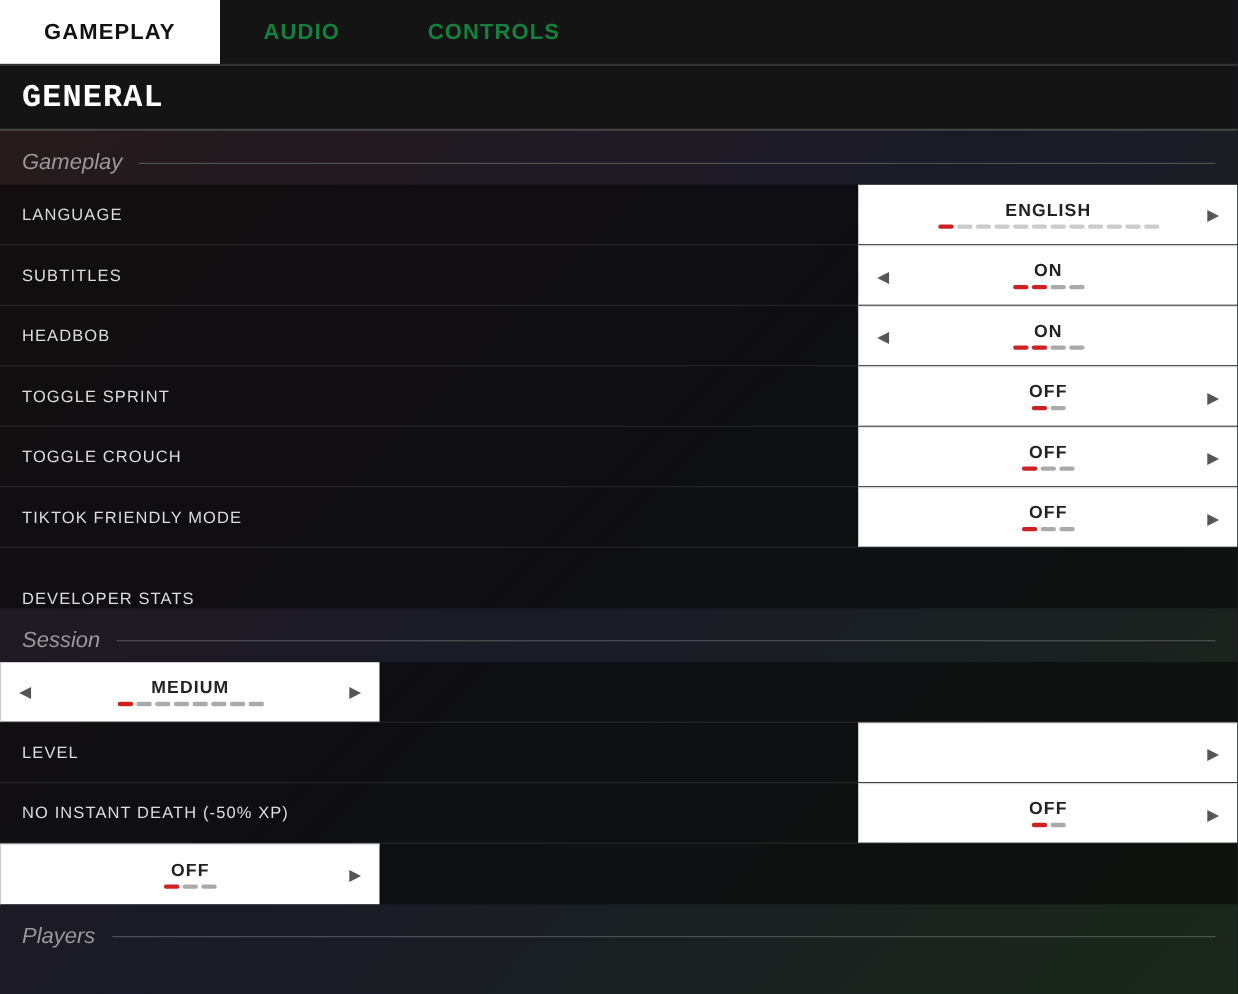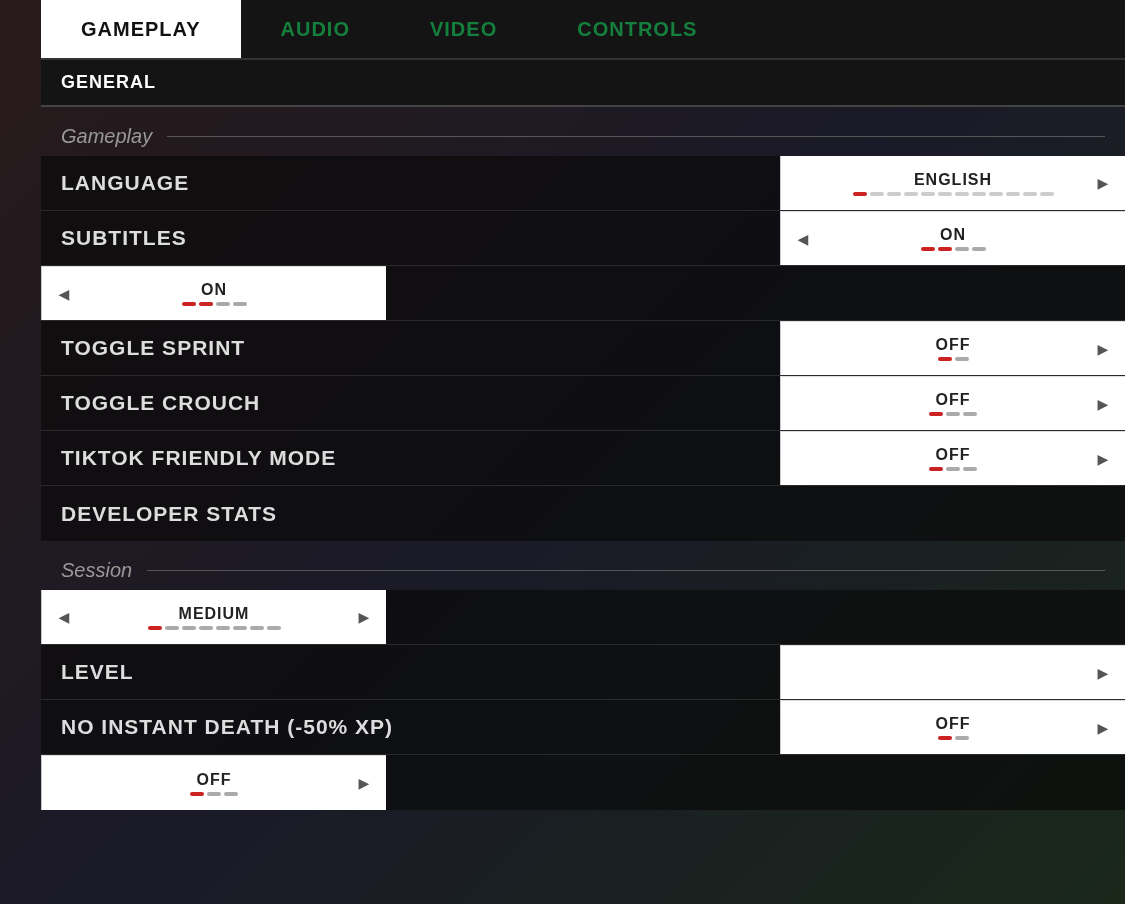--- a/index.html
+++ b/index.html
@@ -17,21 +17,20 @@
     .bg-overlay {
       position: absolute;
       inset: 0;
       background: linear-gradient(135deg, #2a1a1a 0%, #1a1a2a 50%, #1a2a1a 100%);
       opacity: 0.85;
     }
 
     .content {
       position: relative;
       z-index: 1;
-      margin-left: 41px;
     }
 
     
     .top-nav {
       display: flex;
       align-items: center;
       height: 60px;
       background: rgba(20,20,20,0.92);
       border-bottom: 2px solid #333;
     }
@@ -53,25 +52,26 @@
     .tab.active {
       background: white;
       color: #111;
       border: none;
     }
 
     
     .section-subtitle {
       background: rgba(20,20,20,0.92);
       padding: 12px 20px;
-      font-size: 18px;
+      font-size: 29px;
       font-weight: bold;
       color: white;
       letter-spacing: 1px;
       border-bottom: 2px solid #444;
+      font-family: Liberation Mono, monospace;
     }
 
     
     .main-content {
       padding: 0;
       background: transparent;
     }
 
     
     .section-header {
@@ -103,27 +103,28 @@
     .setting-row {
       display: flex;
       align-items: center;
       height: 55px;
       border-bottom: 1px solid #2a2a2a;
       cursor: pointer;
     }
 
     .setting-row:last-child {
       border-bottom: none;
+      align-items: flex-end;
     }
 
     .setting-label {
       flex: 1;
       padding: 0 20px;
-      font-size: 21px;
-      font-weight: bold;
+      font-size: 15px;
+      font-weight: normal;
       color: #ddd;
       letter-spacing: 1px;
       text-transform: uppercase;
     }
 
     .setting-control {
       width: 345px;
       height: 100%;
       background: white;
       display: flex;
@@ -182,21 +183,20 @@
   </style>
 </head>
 <body>
 
 <div class="bg-overlay"></div>
 <div class="content">
 
   <nav class="top-nav">
   <div class="tab active">GAMEPLAY</div>
       <div class="tab">AUDIO</div>
-      <div class="tab">VIDEO</div>
       <div class="tab">CONTROLS</div>
     </nav>
 
   <div class="section-subtitle">GENERAL</div>
 
   <div class="main-content">
   <div class="section-header">
         <span class="section-header-text">Gameplay</span>
         <div class="section-header-line"></div>
       </div>
@@ -235,20 +235,21 @@
                 <div class="indicator-dot" style="background: rgb(204, 34, 34);"></div>
                 <div class="indicator-dot" style="background: rgb(204, 34, 34);"></div>
                 <div class="indicator-dot" style="background: rgb(170, 170, 170);"></div>
                 <div class="indicator-dot" style="background: rgb(170, 170, 170);"></div>
               </div>
             </div>
             <div class="arrow-btn hidden">▶</div>
           </div>
         </div>
         <div class="setting-row">
+          <div class="setting-label">HEADBOB</div>
           <div class="setting-control">
             <div class="arrow-btn">◀</div>
             <div class="control-value-block">
               <div class="control-value-text">ON</div>
               <div class="control-indicator">
                 <div class="indicator-dot" style="background: rgb(204, 34, 34);"></div>
                 <div class="indicator-dot" style="background: rgb(204, 34, 34);"></div>
                 <div class="indicator-dot" style="background: rgb(170, 170, 170);"></div>
                 <div class="indicator-dot" style="background: rgb(170, 170, 170);"></div>
               </div>
@@ -357,15 +358,19 @@
               <div class="control-indicator">
                 <div class="indicator-dot" style="background: rgb(204, 34, 34);"></div>
                 <div class="indicator-dot" style="background: rgb(170, 170, 170);"></div>
                 <div class="indicator-dot" style="background: rgb(170, 170, 170);"></div>
               </div>
             </div>
             <div class="arrow-btn">▶</div>
           </div>
         </div>
       </div>
+      <div class="section-header">
+        <span class="section-header-text">Players</span>
+        <div class="section-header-line"></div>
+      </div>
     </div>
 
 </div>
 
 </body></html>

